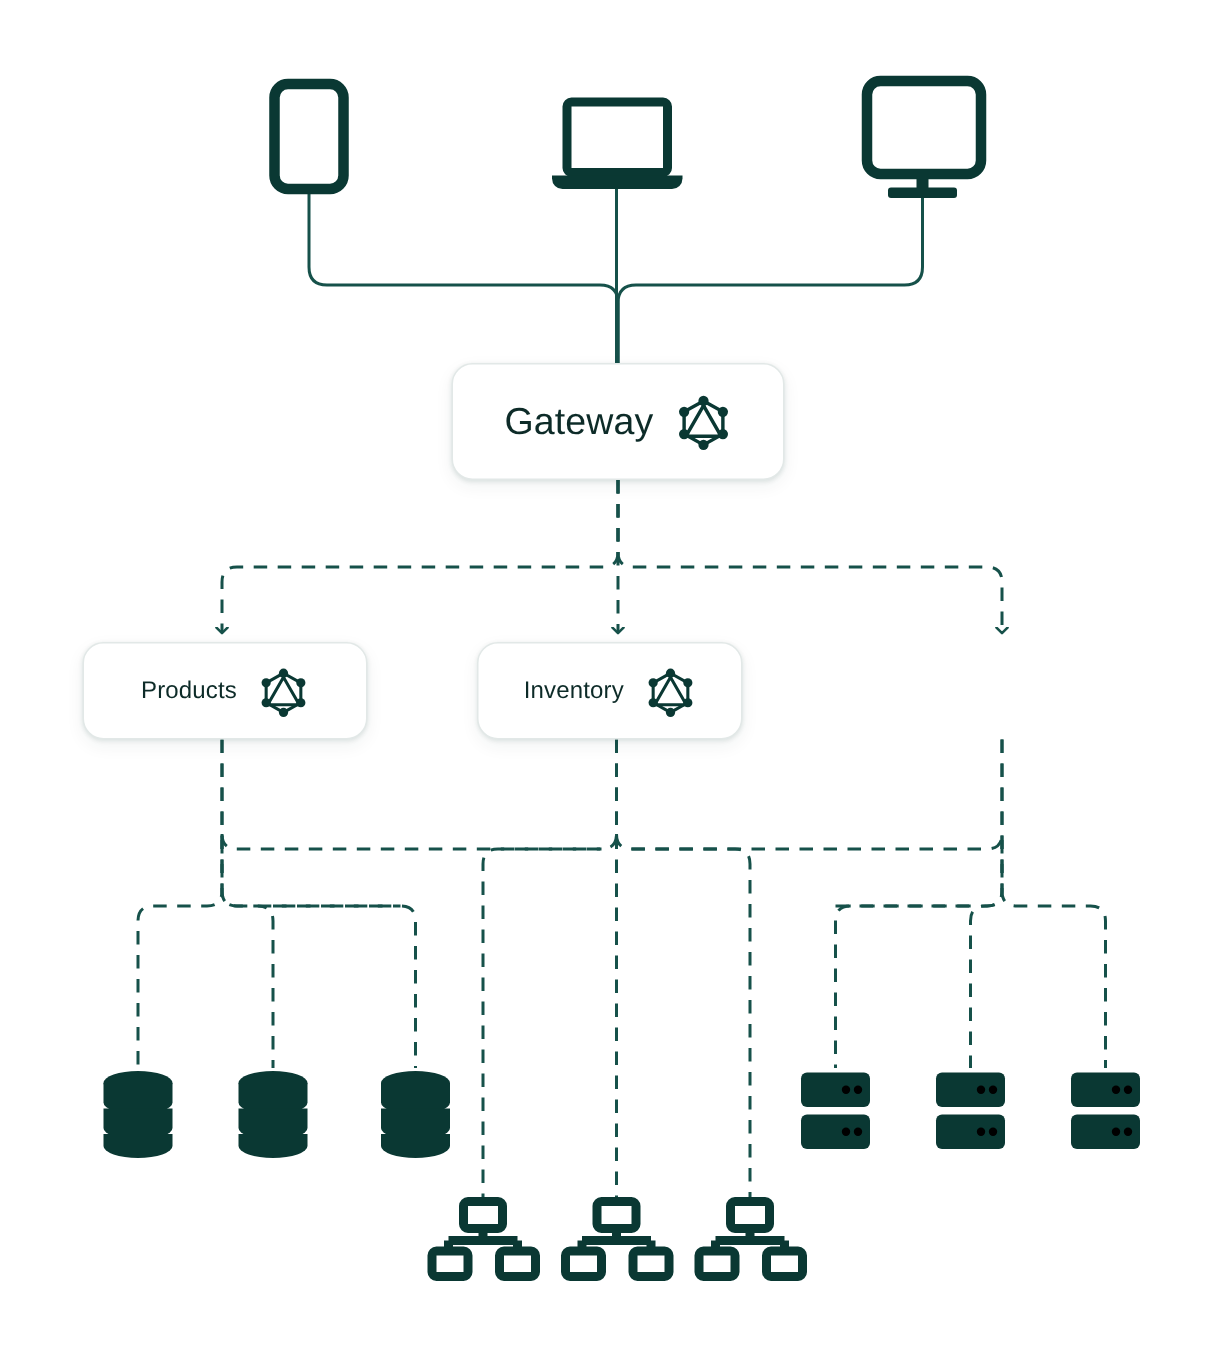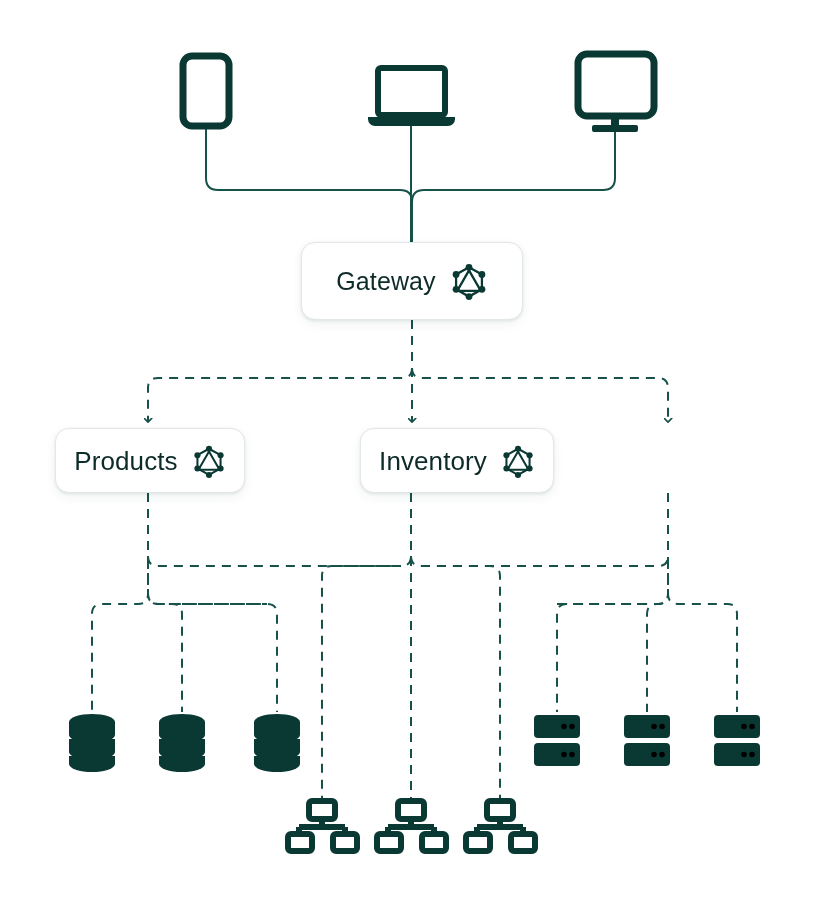--- a/index.html
+++ b/index.html
@@ -41,29 +41,29 @@
     justify-content: center;
     gap: 14px;
     background: #ffffff;
     border: 1px solid #e2e8e7;
     border-radius: 14px;
     box-sizing: border-box;
     box-shadow: 0 1px 3px rgba(10,56,51,0.10), 0 4px 12px rgba(10,56,51,0.06);
   }
   .card-label {
     color: #0d2b28;
-    font-size: 26px;
+    font-size: 16px;
     line-height: 1;
     letter-spacing: 0.1px;
     white-space: nowrap;
   }
   .card-gateway { left: 301px; top: 242px; width: 222px; height: 78px; }
   .card-gateway .card-label { font-size: 25px; }
   .card-products  { left: 55px;  top: 428px; width: 190px; height: 65px; }
-  .card-inventory { left: 318px; top: 428px; width: 194px; height: 65px; margin-left: 42px; }
+  .card-inventory { left: 318px; top: 428px; width: 177px; height: 65px; }
   .card-reviews   { left: 578px; top: 428px; width: 182px; height: 65px; }
   .gql-logo { display: block; }
 </style>
 </head>
 <body>
 
 <div id="diagram-root">
 
   <svg id="edges-layer" viewBox="0 0 816 900">
     <defs>

